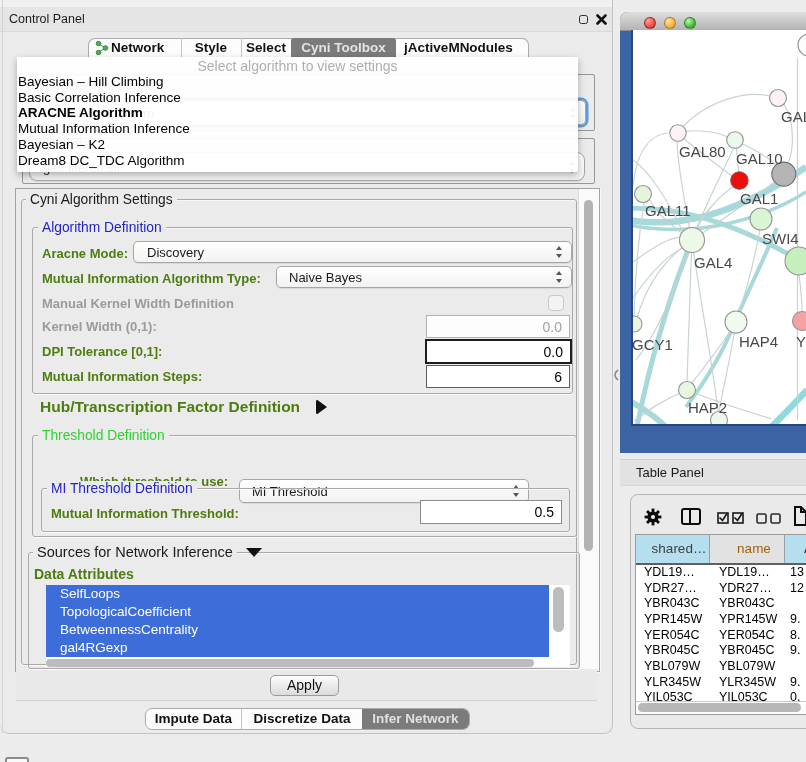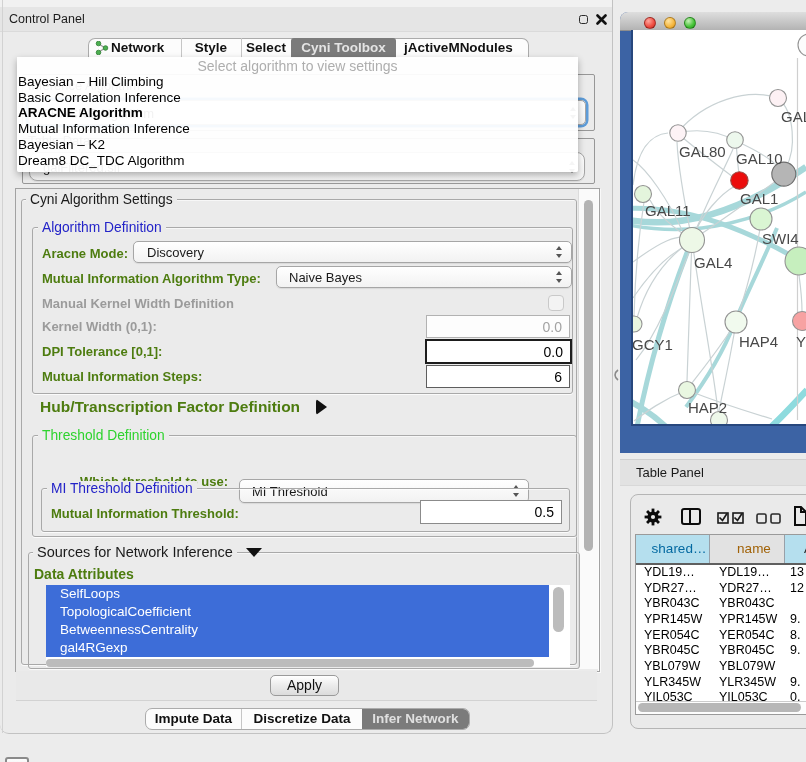--- a/index.html
+++ b/index.html
@@ -290,21 +290,21 @@
 <svg class="abs" style="left:756px;top:513px;" width="26" height="11" viewBox="0 0 26 11">
   <rect x="1" y="1" width="9" height="9" rx="1.5" fill="none" stroke="#2a2a2a" stroke-width="1.6"></rect>
   <rect x="15" y="1" width="9" height="9" rx="1.5" fill="none" stroke="#2a2a2a" stroke-width="1.6"></rect>
 </svg>
 <svg class="abs" style="left:793px;top:505px;" width="14" height="22" viewBox="0 0 14 22">
   <path d="M2 2 L8 2 L13 7 L13 20 L2 20 Z M8 2 L8 7 L13 7" fill="none" stroke="#0c0c0c" stroke-width="2"></path>
 </svg>
 
 <div class="abs" style="left:635px;top:534px;width:171px;height:179px;background:#fff;border:1px solid #9a9a9a;border-right:none;overflow:hidden;">
   <div class="abs" style="left:0;top:0;width:73px;height:28px;background:#b5dfee;border-right:1px solid #98a0a8;
-       text-align:center;text-indent:13px;line-height:28px;font-size:13.5px;color:#0369a1;">shared…</div>
+       text-align:center;text-indent:13px;line-height:28px;font-size:13.5px;color:#404040;">shared…</div>
   <div class="abs" style="left:74px;top:0;width:74px;height:28px;background:#e2e2e2;border-right:1px solid #98a0a8;
        text-align:center;text-indent:14px;line-height:28px;font-size:13.5px;color:#a16207;">name</div>
   <div class="abs" style="left:149px;top:0;width:25px;height:28px;background:#b5dfee;
        line-height:28px;font-size:13.5px;color:#222;padding-left:19px;">A</div>
   <div class="abs" style="left:0;top:28px;width:171px;height:2px;background:#5f5f5f;"></div>
   <div class="abs" style="left:0;top:30px;width:171px;height:136px;font-size:12.5px;color:#000;overflow:hidden;">
     <div class="abs" style="left:8px;top:0.0px;">YDL19…</div>
       <div class="abs" style="left:83px;top:0.0px;">YDL19…</div>
       <div class="abs" style="left:154px;top:0.0px;">13</div>
     <div class="abs" style="left:8px;top:15.65px;">YDR27…</div>

